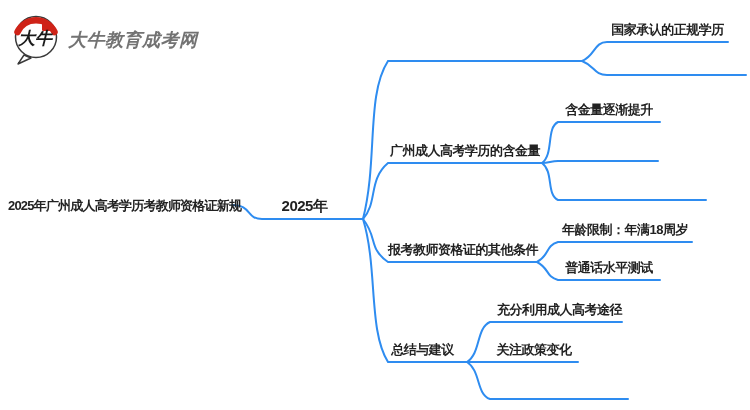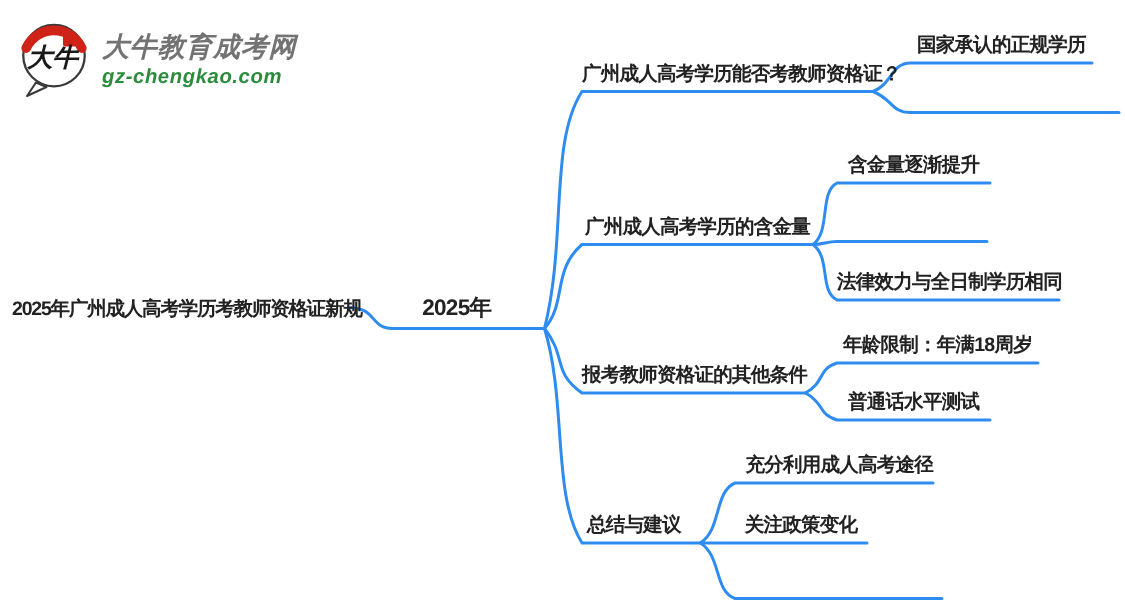--- a/index.html
+++ b/index.html
@@ -61,29 +61,27 @@
       <path d="M467,362 C481,353 476,328 490,322 H622"></path>
       <path d="M467,362 C477,362 480,362 490,362 H578"></path>
       <path d="M467,362 C481,371 476,394 490,399 H628"></path>
     </g>
   </svg>
 
   <div class="label root-label" style="left:8px;top:197px;width:230px;">2025年广州成人高考学历考教师资格证新规</div>
 
   <div class="label center-label" style="left:254px;top:197px;width:101px;">2025年</div>
 
-  <div class="label branch-label" style="left:388px;top:40px;width:194px;">广州成人高考学历能否考教师资格证？</div>
   <div class="label branch-label" style="left:388px;top:142px;width:154px;">广州成人高考学历的含金量</div>
   <div class="label branch-label" style="left:388px;top:241px;width:149px;">报考教师资格证的其他条件</div>
   <div class="label branch-label" style="left:378px;top:341px;width:89px;">总结与建议</div>
 
   <div class="label child-label" style="left:607px;top:21px;width:121px;">国家承认的正规学历</div>
 
   <div class="label child-label" style="left:558px;top:101px;width:102px;">含金量逐渐提升</div>
-  <div class="label child-label" style="left:558px;top:179px;width:148px;">法律效力与全日制学历相同</div>
 
   <div class="label child-label" style="left:558px;top:221px;width:134px;">年龄限制：年满18周岁</div>
   <div class="label child-label" style="left:558px;top:259px;width:102px;">普通话水平测试</div>
 
   <div class="label child-label" style="left:490px;top:301px;width:132px;text-align:right;">充分利用成人高考途径</div>
   <div class="label child-label" style="left:490px;top:341px;width:88px;">关注政策变化</div>
 
   <div class="logo">
     <svg width="52" height="56" viewBox="0 0 52 56">
 
@@ -92,17 +90,16 @@
       <circle cx="26" cy="27" r="20.5" fill="#ffffff" stroke="#3a3a3a" stroke-width="1.5"></circle>
 
       <path d="M7.5,22 A20.5,20.5 0 0 1 44.5,22" fill="none" stroke="#CF2318" stroke-width="6.5" stroke-linecap="round"></path>
 
       <rect x="32" y="12" width="9" height="9" rx="1.5" fill="#CF2318"></rect>
 
       <text x="25" y="34" text-anchor="middle" font-size="17" font-weight="bold" fill="#1a1a1a" font-family="'Liberation Sans','DejaVu Sans',sans-serif">大牛</text>
     </svg>
     <div class="logo-text">
       <div class="logo-name">大牛教育成考网</div>
-      <div class="logo-domain">gz-chengkao.com</div>
     </div>
   </div>
 
 </div>
 
 </body></html>

